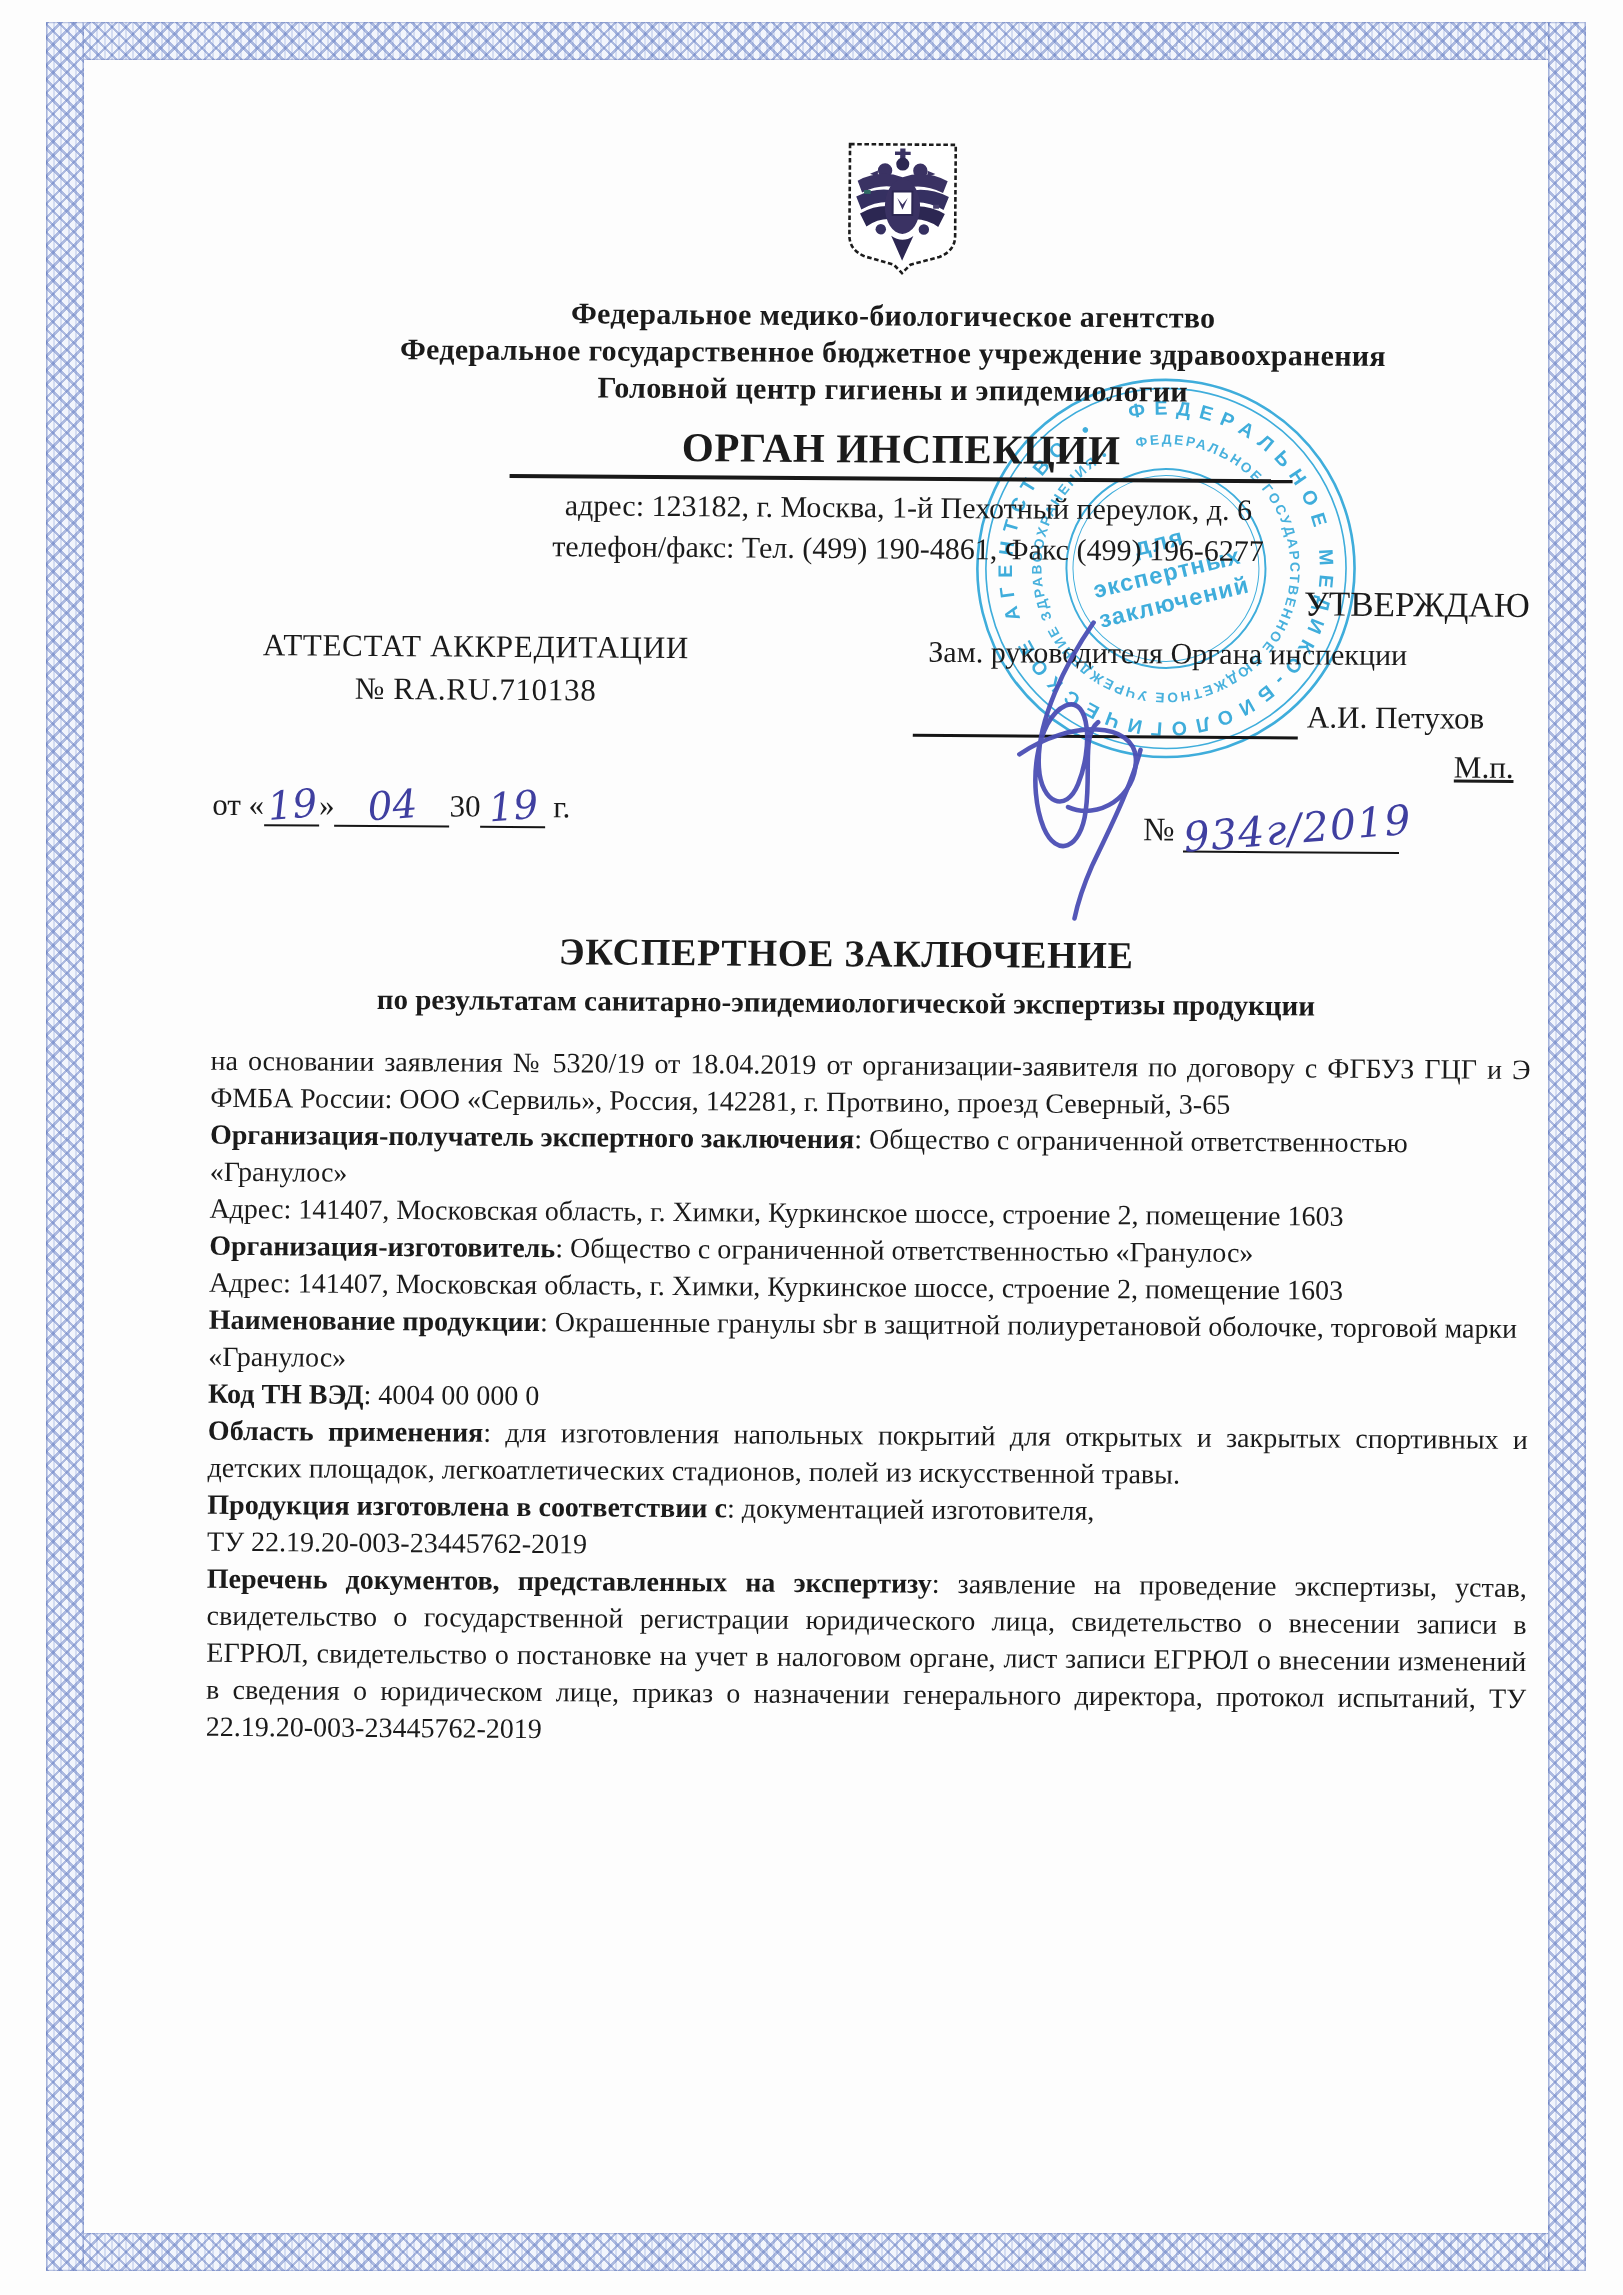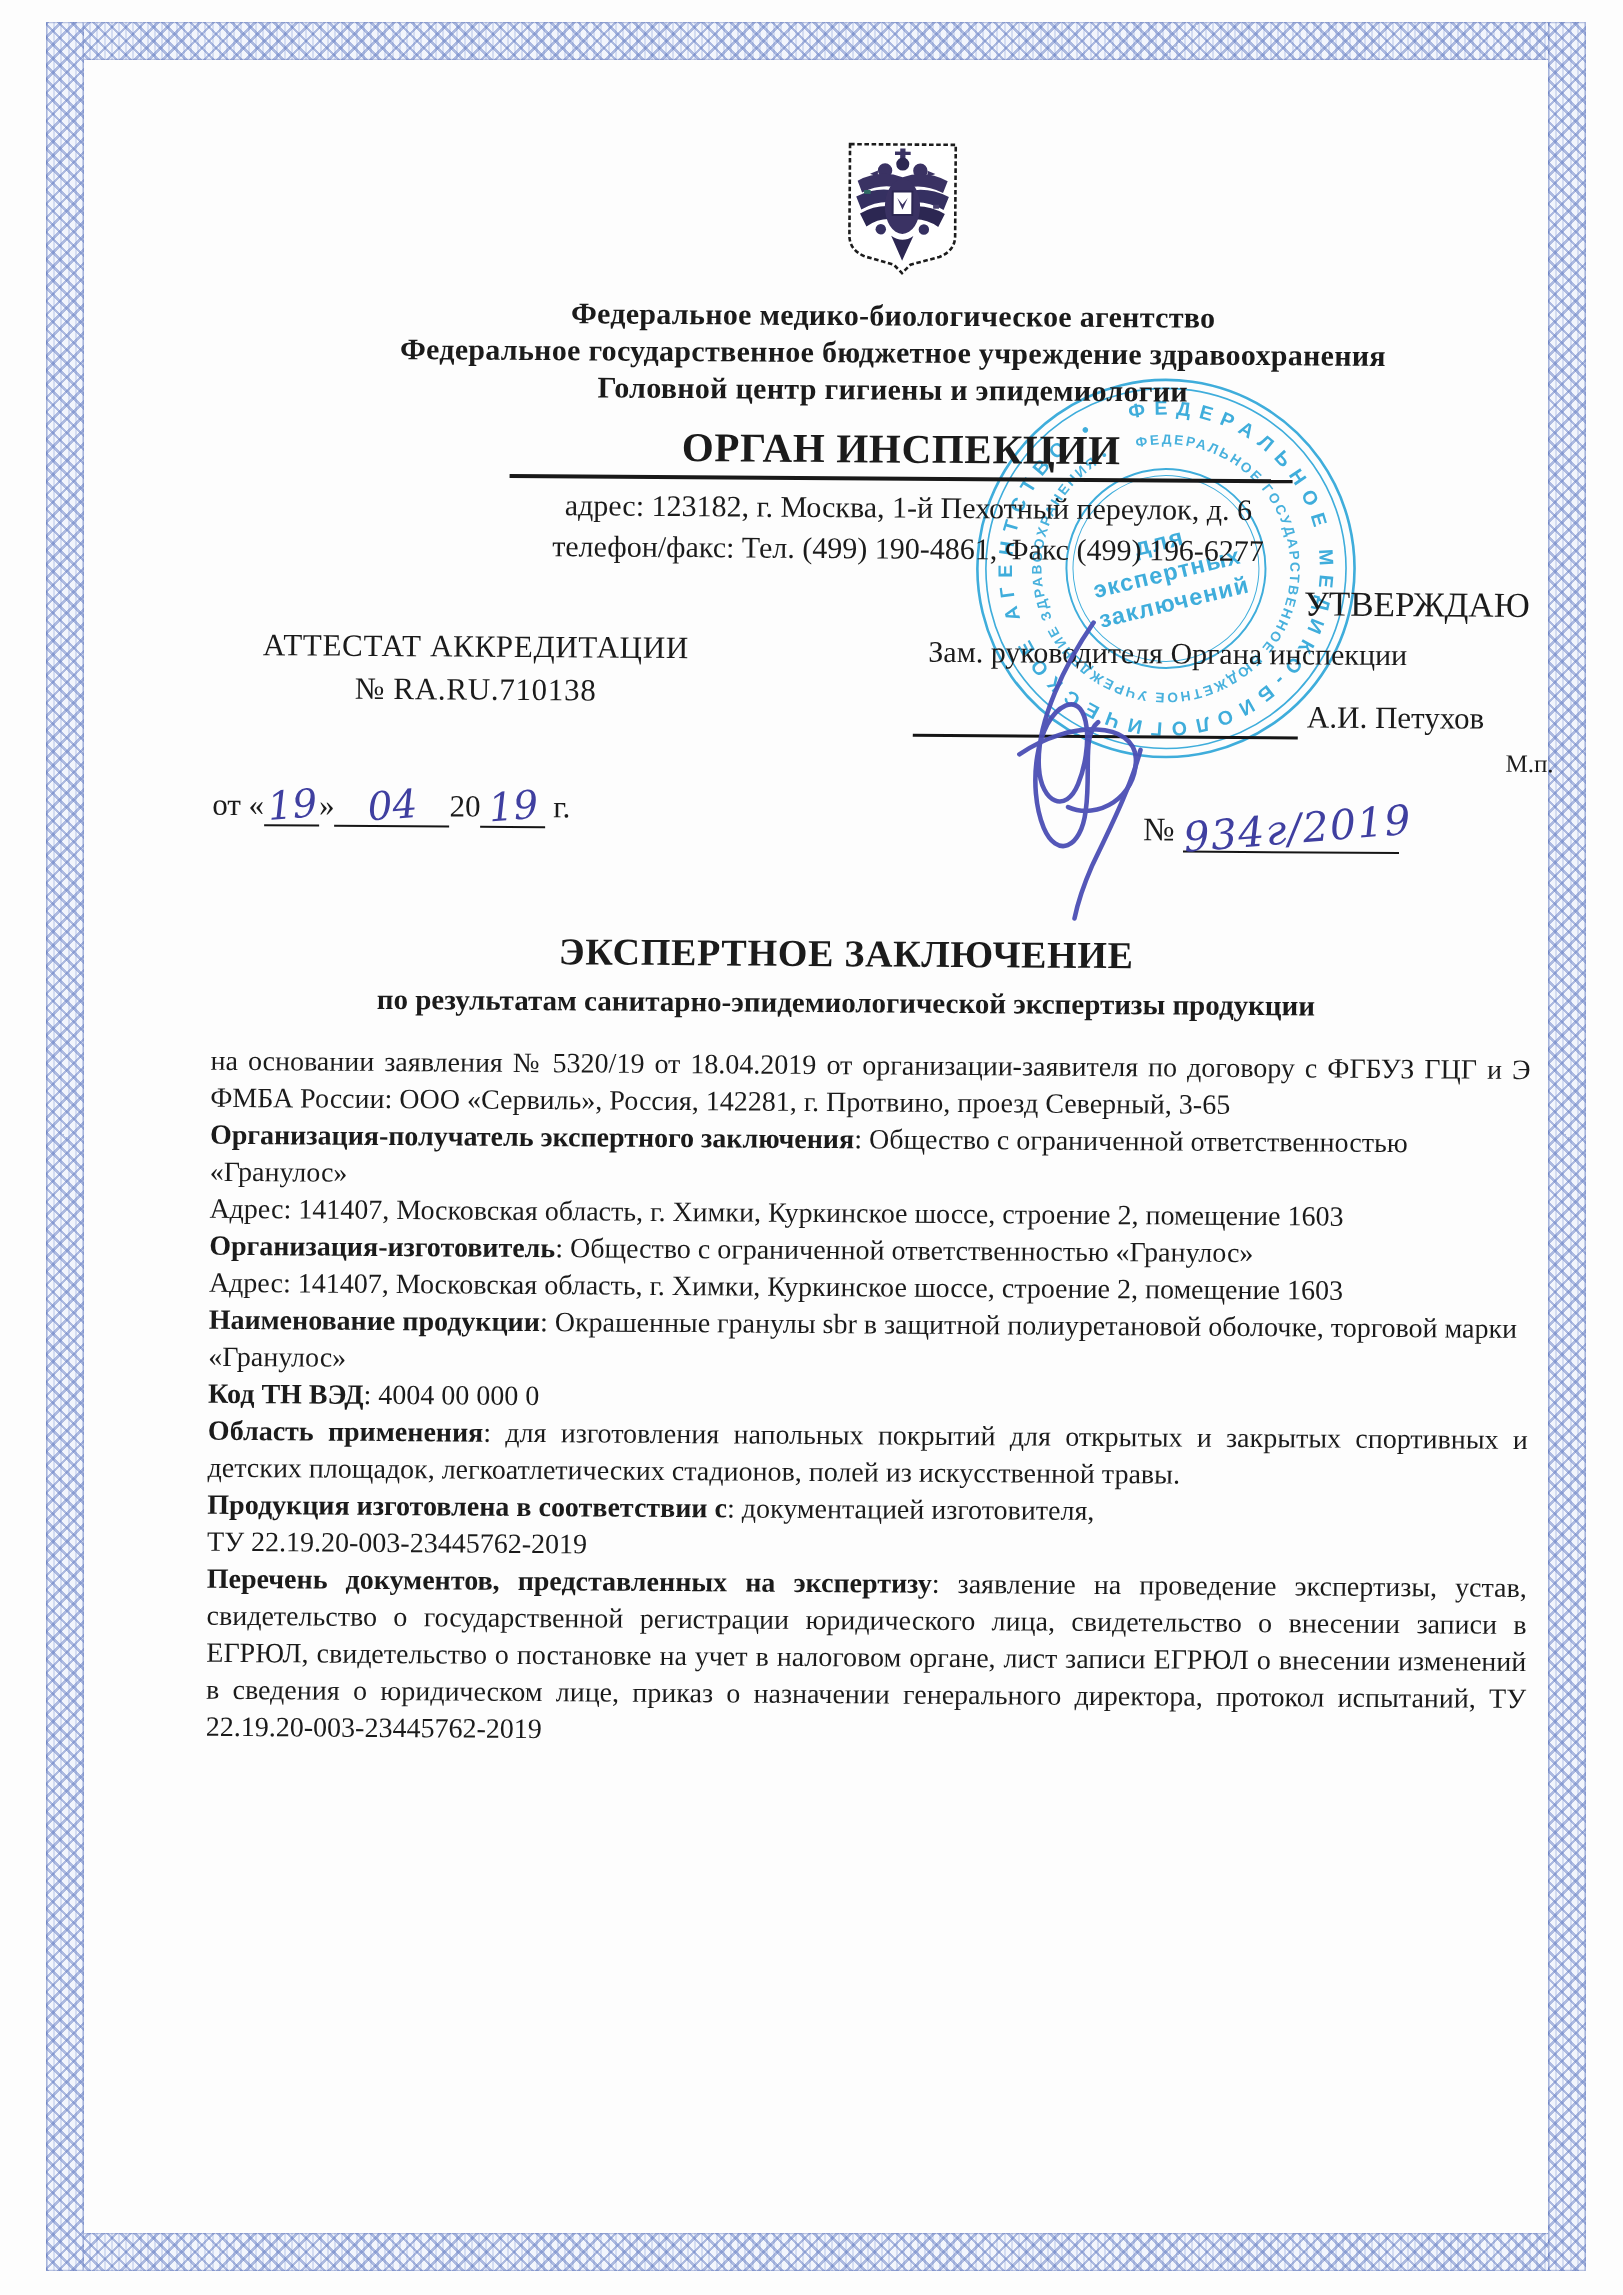--- a/index.html
+++ b/index.html
@@ -27,21 +27,21 @@
   .hdr-block{left:239px;top:296px;width:1309px;font-size:30px;font-weight:700;line-height:37px;text-align:center;letter-spacing:0.3px;}
   .organ{left:511px;top:424px;width:783px;text-align:center;font-size:41px;font-weight:700;letter-spacing:0.7px;
          border-bottom:4.6px solid #181818;padding-bottom:3.9px;}
   .addr{left:452px;top:486px;width:916px;text-align:center;font-size:30px;line-height:41px;}
 
   .attest{left:223px;top:627px;width:511px;text-align:center;font-size:31px;line-height:43px;letter-spacing:0.7px;}
   .approve{left:1257px;top:581px;width:275px;font-size:35px;text-align:right;}
   .approve-pos{left:931px;top:634px;width:609px;font-size:30px;}
   .sig-line{left:916px;top:695px;width:385px;height:38px;border-bottom:3.3px solid #151515;}
   .signer{left:1310px;top:696px;width:223px;font-size:31px;}
-  .seal-mark{left:1478px;top:745px;width:79px;font-size:25px;text-align:right;}
+  .seal-mark{left:1438px;top:745px;width:79px;font-size:31px;text-align:right;text-decoration:underline;}
 
   .dateline{left:216px;top:783px;font-size:31px;white-space:nowrap;}
   .dateline .seg{display:inline-block;border-bottom:2.6px solid #161616;text-align:center;vertical-align:baseline;}
   .hw{font-family:"DejaVu Serif",serif;font-style:italic;color:#3f3fa0;}
   .dateline .hw{font-size:39px;display:inline-block;transform:rotate(-5deg) translateY(2.6px);}
   .numline{left:1147px;top:800px;font-size:33px;white-space:nowrap;}
   .numline .seg{display:inline-block;width:216px;border-bottom:2.6px solid #161616;text-align:center;}
   .numline .hw{font-size:41px;display:inline-block;transform:rotate(-5deg) translateY(1.3px);letter-spacing:1.3px;}
 
   .doc-title{left:190px;top:931px;width:1322px;text-align:center;font-size:38px;font-weight:700;letter-spacing:0.7px;}
@@ -148,21 +148,21 @@
       <svg width="275" height="367" viewBox="0 0 420 560">
         <g fill="none" stroke="#4b4fb5" stroke-width="7" stroke-linecap="round" opacity="0.95">
           <path d="M194 48 C 152 110, 107 200, 112 270 C 116 325, 154 340, 172 295 C 194 240, 190 160, 152 175 C 107 195, 94 300, 120 362 C 140 408, 177 395, 184 335 C 192 275, 177 220, 202 200"></path>
           <path d="M82 250 C 162 195, 257 200, 260 255 C 262 315, 202 350, 157 330"></path>
           <path d="M267 242 C 252 300, 222 360, 194 420 C 182 448, 172 480, 168 500"></path>
         </g>
       </svg>
     </div>
 
     <div class="abs dateline">
-      <span>от «</span><span class="seg" style="width:55px;"><span class="hw">19</span></span><span>»</span><span class="seg" style="width:115px;"><span class="hw">04</span></span><span>20</span><span class="seg" style="width:65px;"><span class="hw">19</span></span><span> г.</span>
+      <span>от «</span><span class="seg" style="width:55px;"><span class="hw">19</span></span><span>»</span><span class="seg" style="width:115px;"><span class="hw">04</span></span><span>30</span><span class="seg" style="width:65px;"><span class="hw">19</span></span><span> г.</span>
     </div>
 
     <div class="abs numline">
       <span>№ </span><span class="seg"><span class="hw">934г/2019</span></span>
     </div>
 
     <div class="abs doc-title">ЭКСПЕРТНОЕ ЗАКЛЮЧЕНИЕ</div>
     <div class="abs doc-subtitle">по результатам санитарно-эпидемиологической экспертизы продукции</div>
 
     <div class="abs bodytext">

